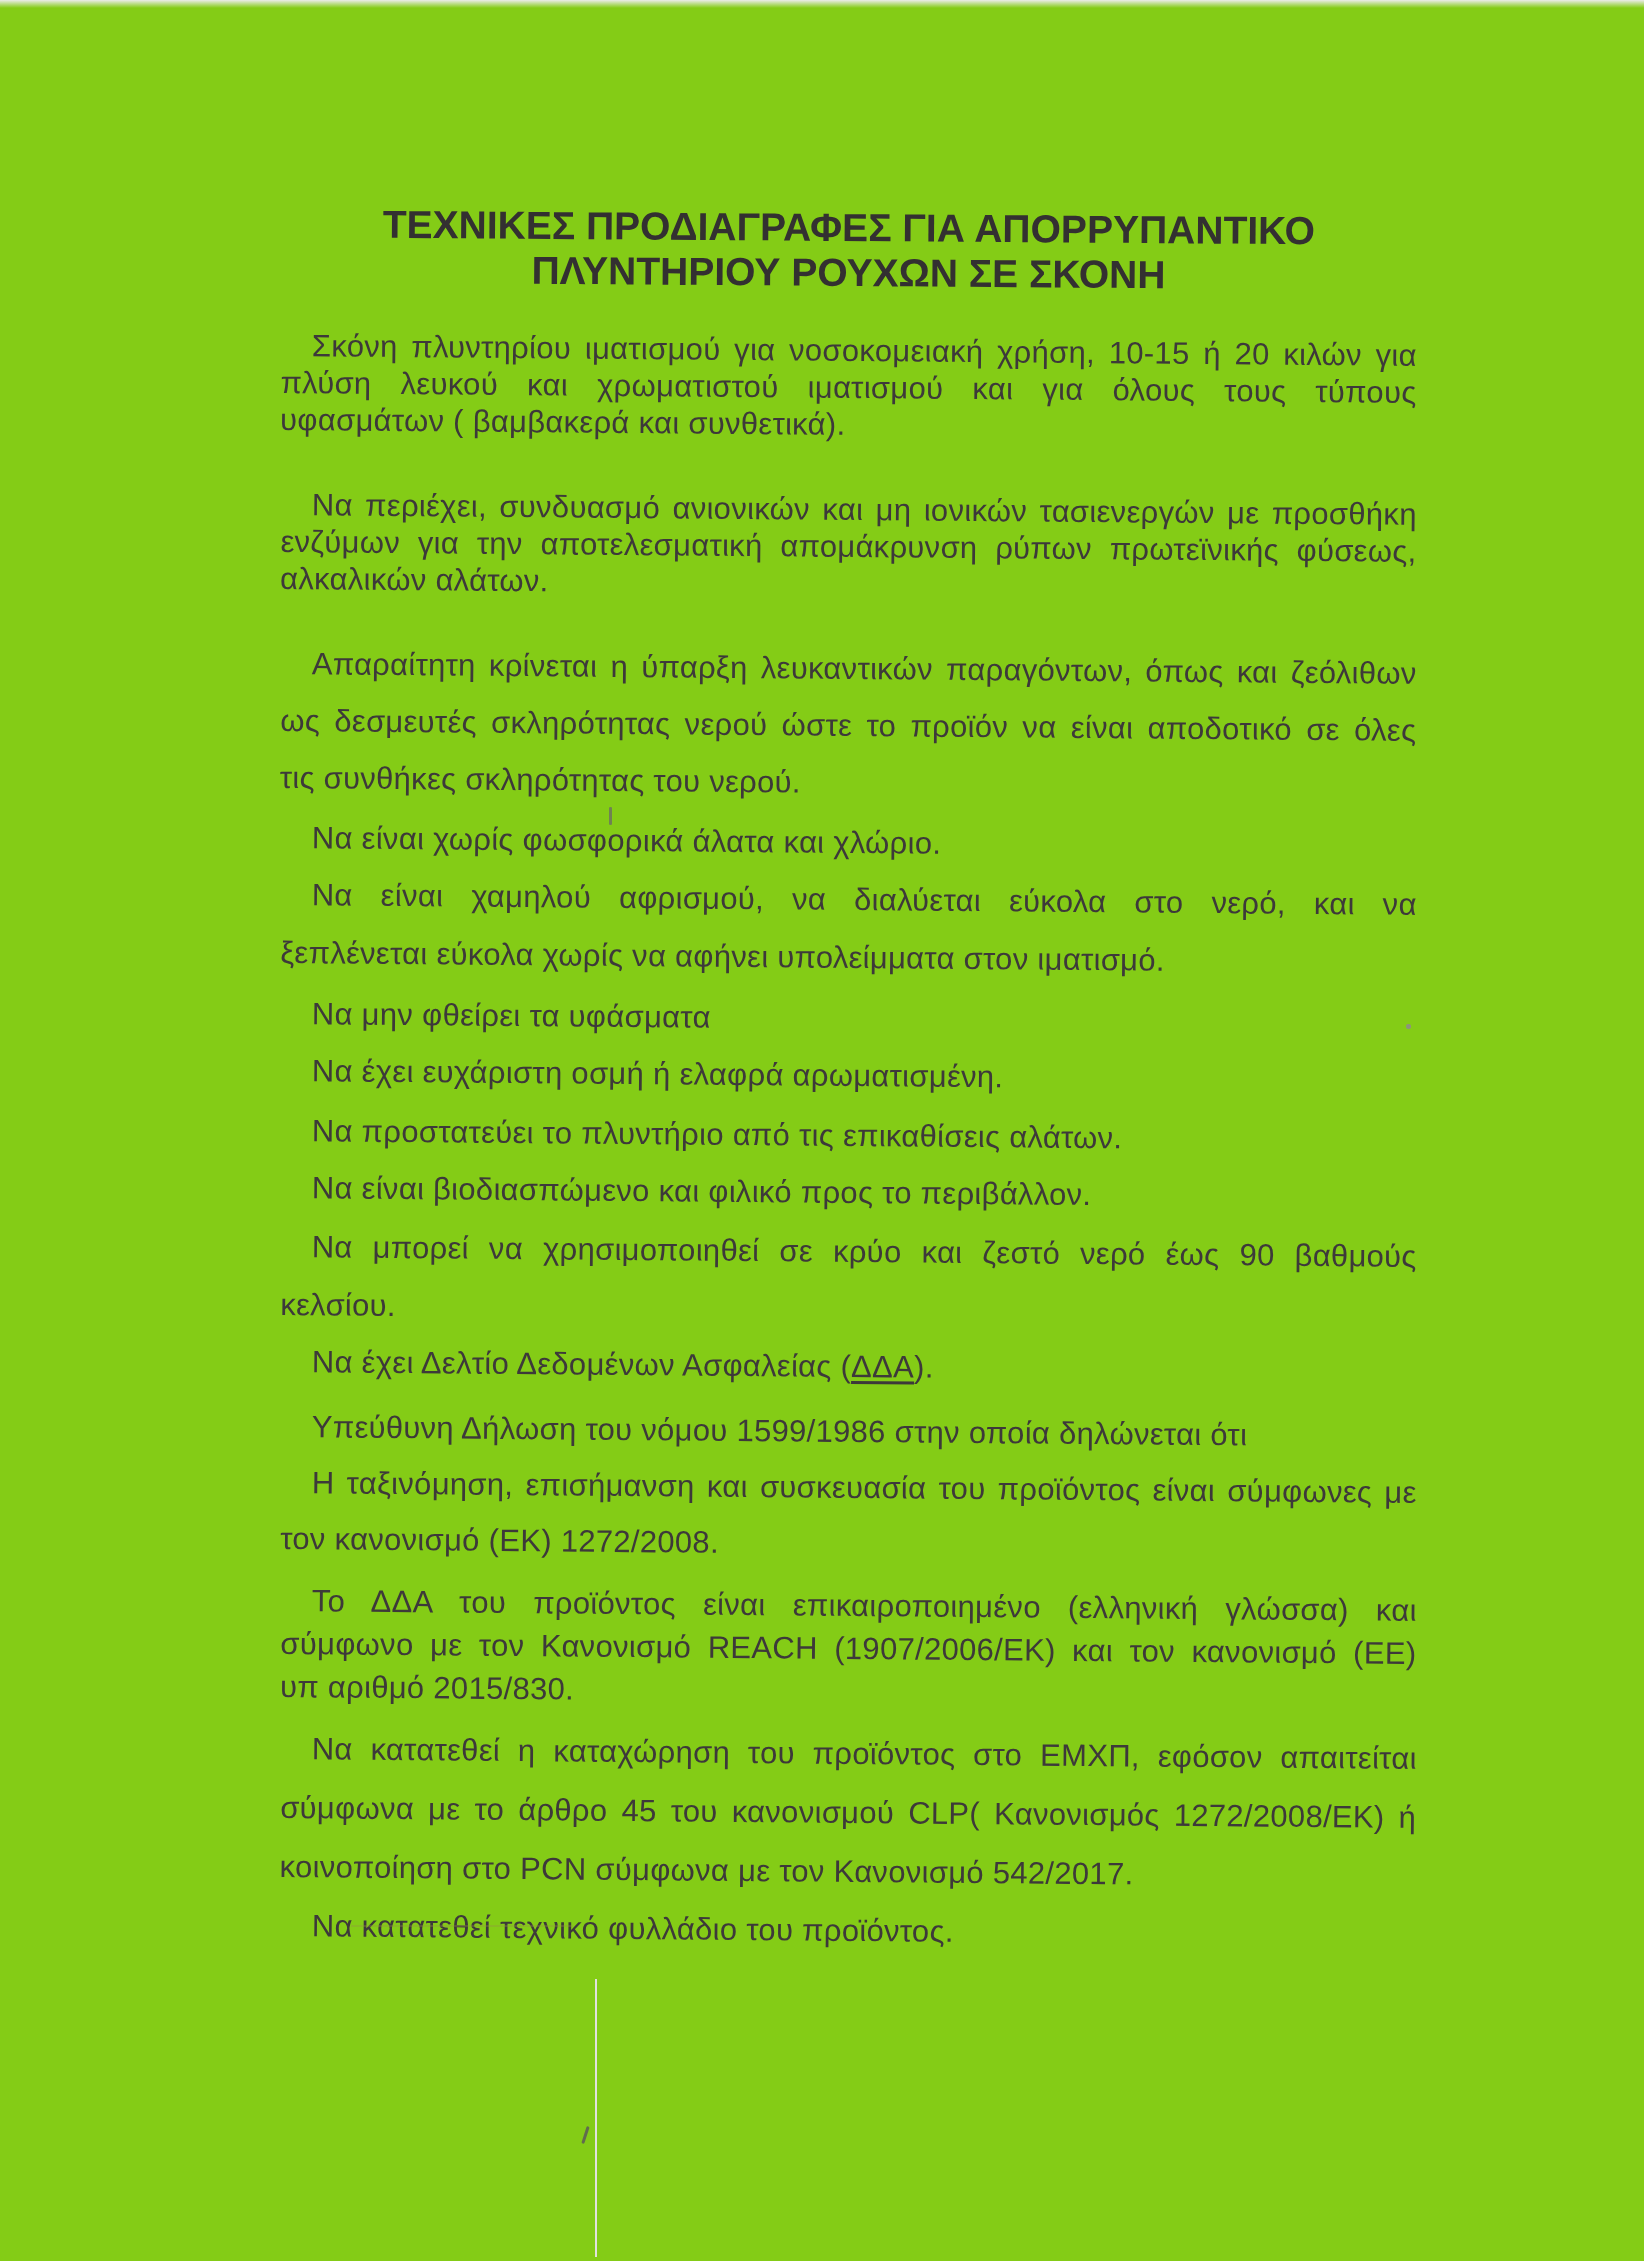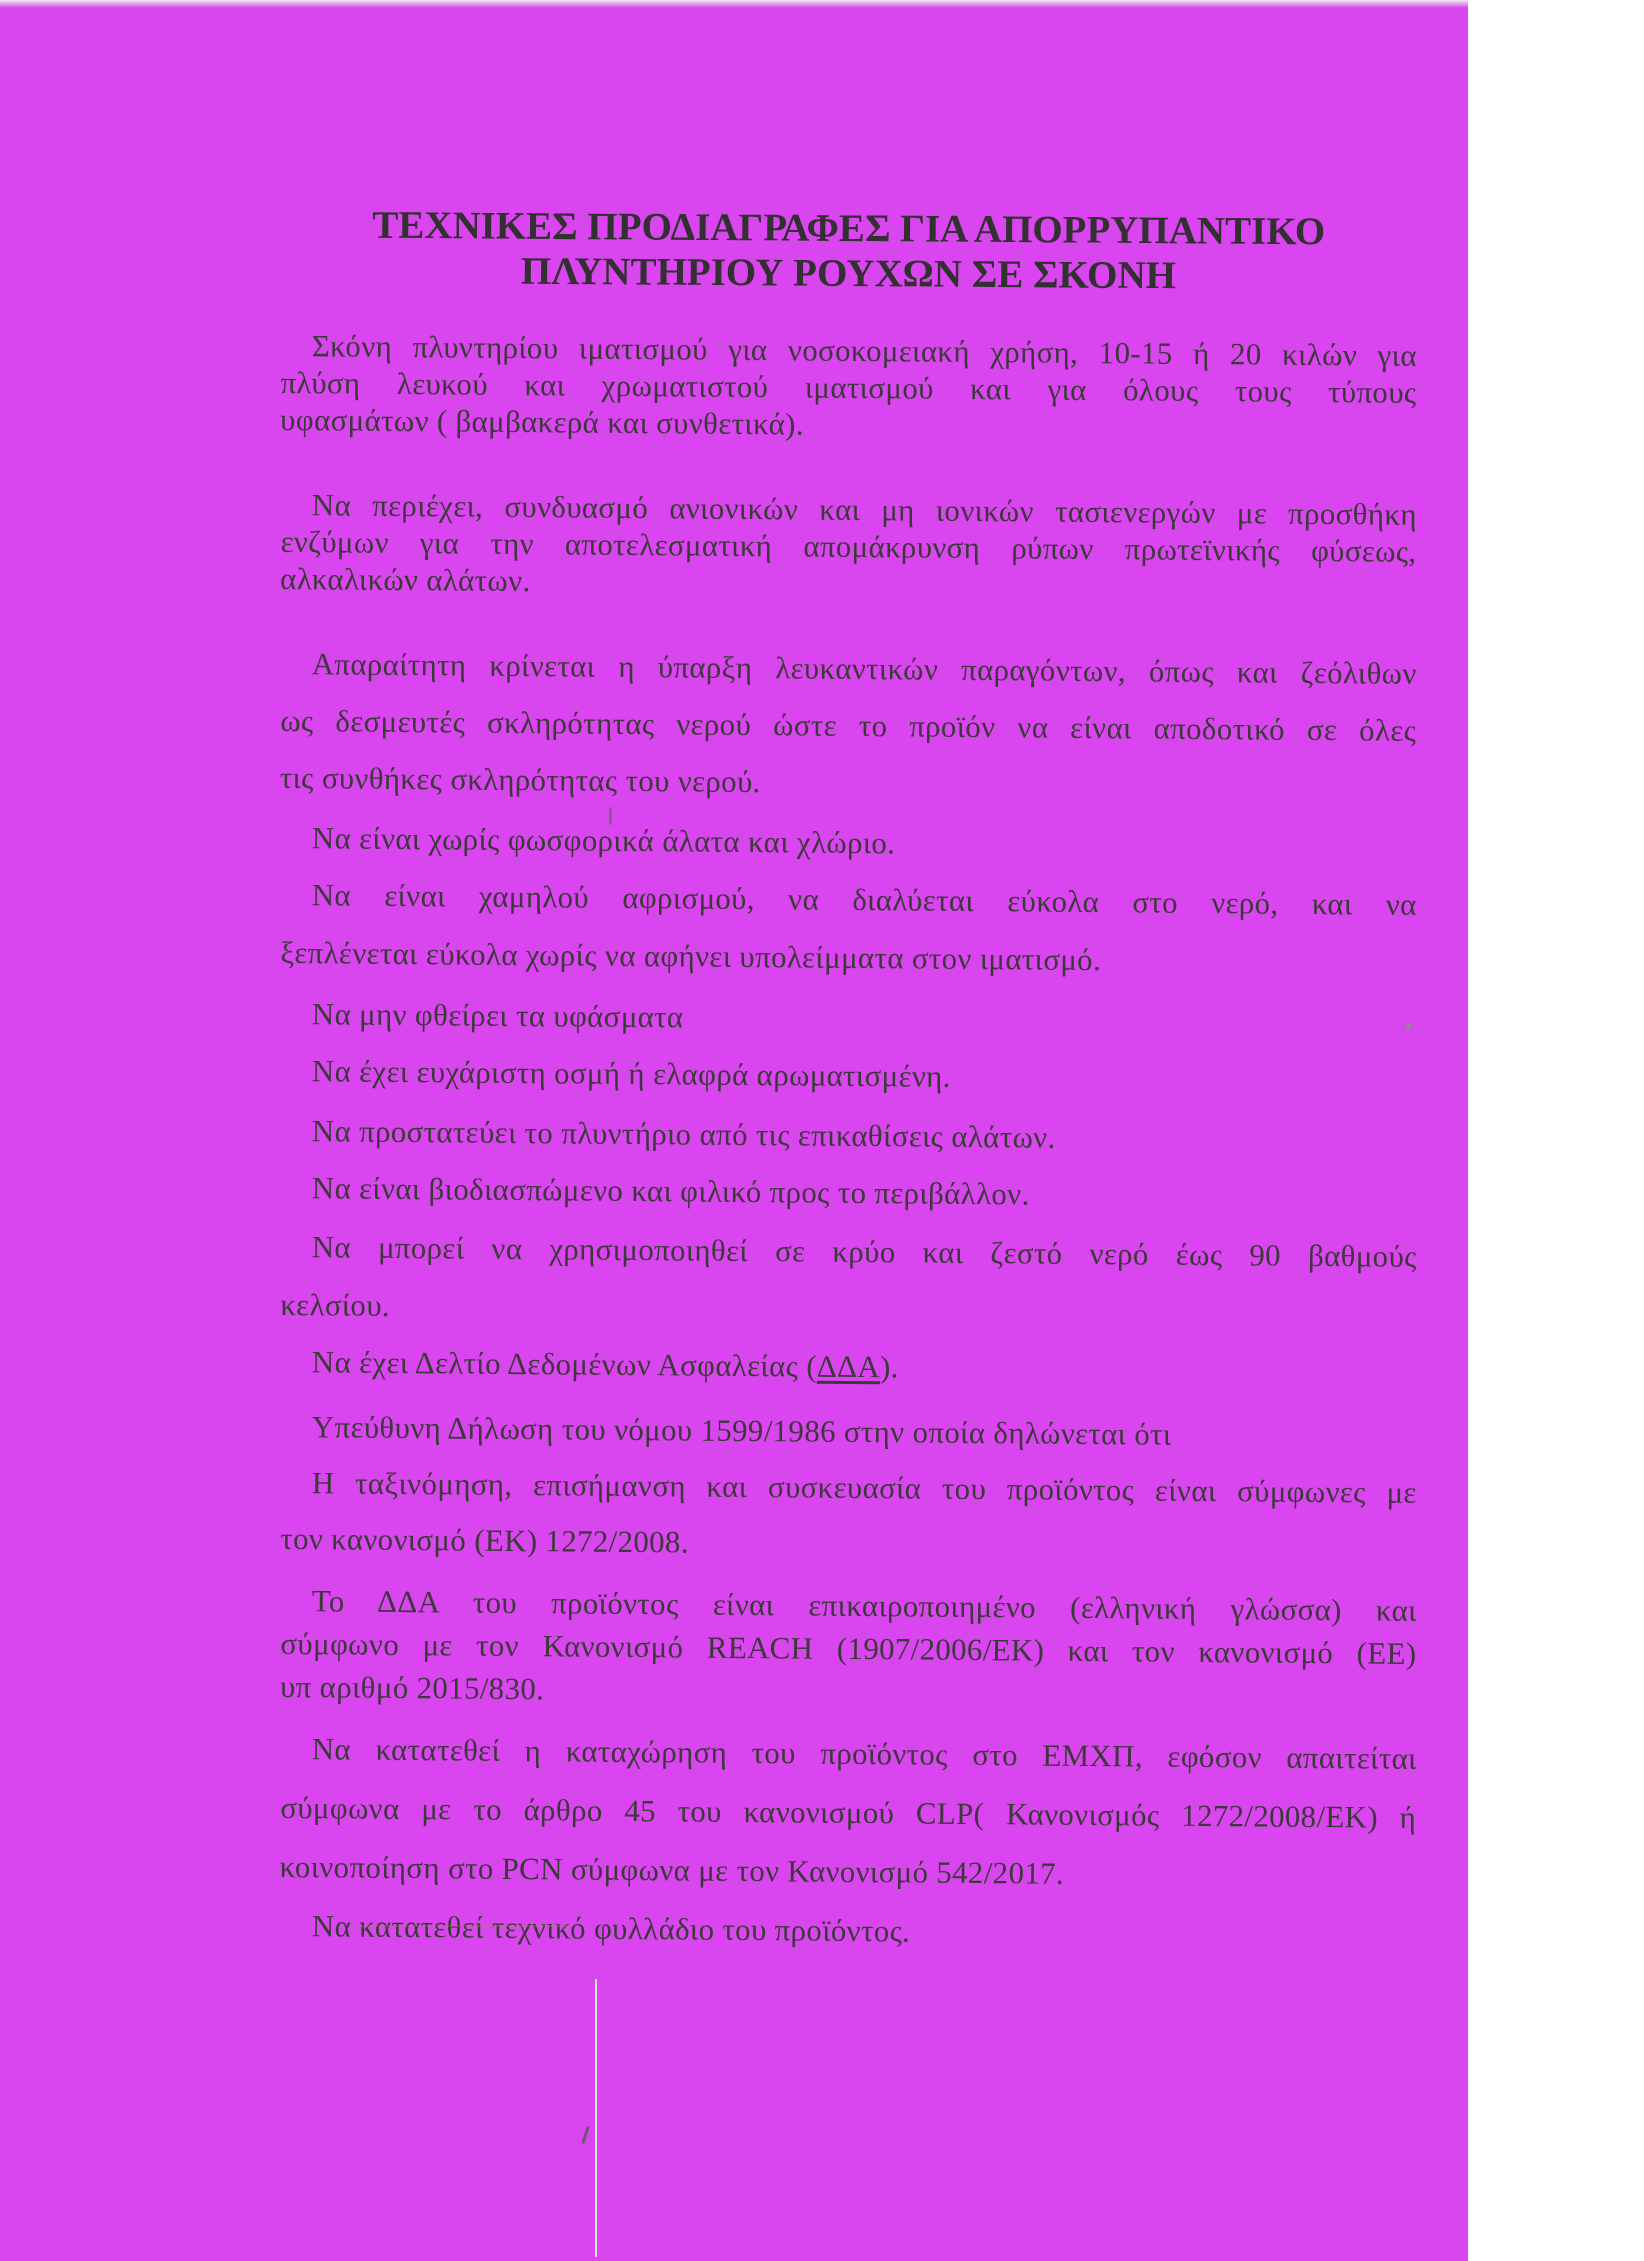--- a/index.html
+++ b/index.html
@@ -1,21 +1,21 @@
 <!DOCTYPE html>
 <html lang="el" style="font-size:10.3px"><head>
 <meta charset="utf-8">
 <style>
   html,body{margin:0;padding:0;background:#ffffff;}
   .page{
     position:relative;
-    width:1468px;height:2261px;
-    background:#d946ef;
+    width:1644px;height:2261px;
+    background:#84cc16;
     overflow:hidden;
-    font-family:Liberation Serif, serif;
+    font-family:Liberation Sans, sans-serif;
     color:#3d393a;
   }
   .edge-top{
     position:absolute;left:0;top:0;width:1644px;height:7.7px;
     background:linear-gradient(#ececea, rgba(236,236,234,0));
   }
   .doc-title{
     position:absolute;left:281px;width:1136px;top:201px;
     font-size:39px;line-height:45px;font-weight:bold;
     text-align:center;color:#333031;

